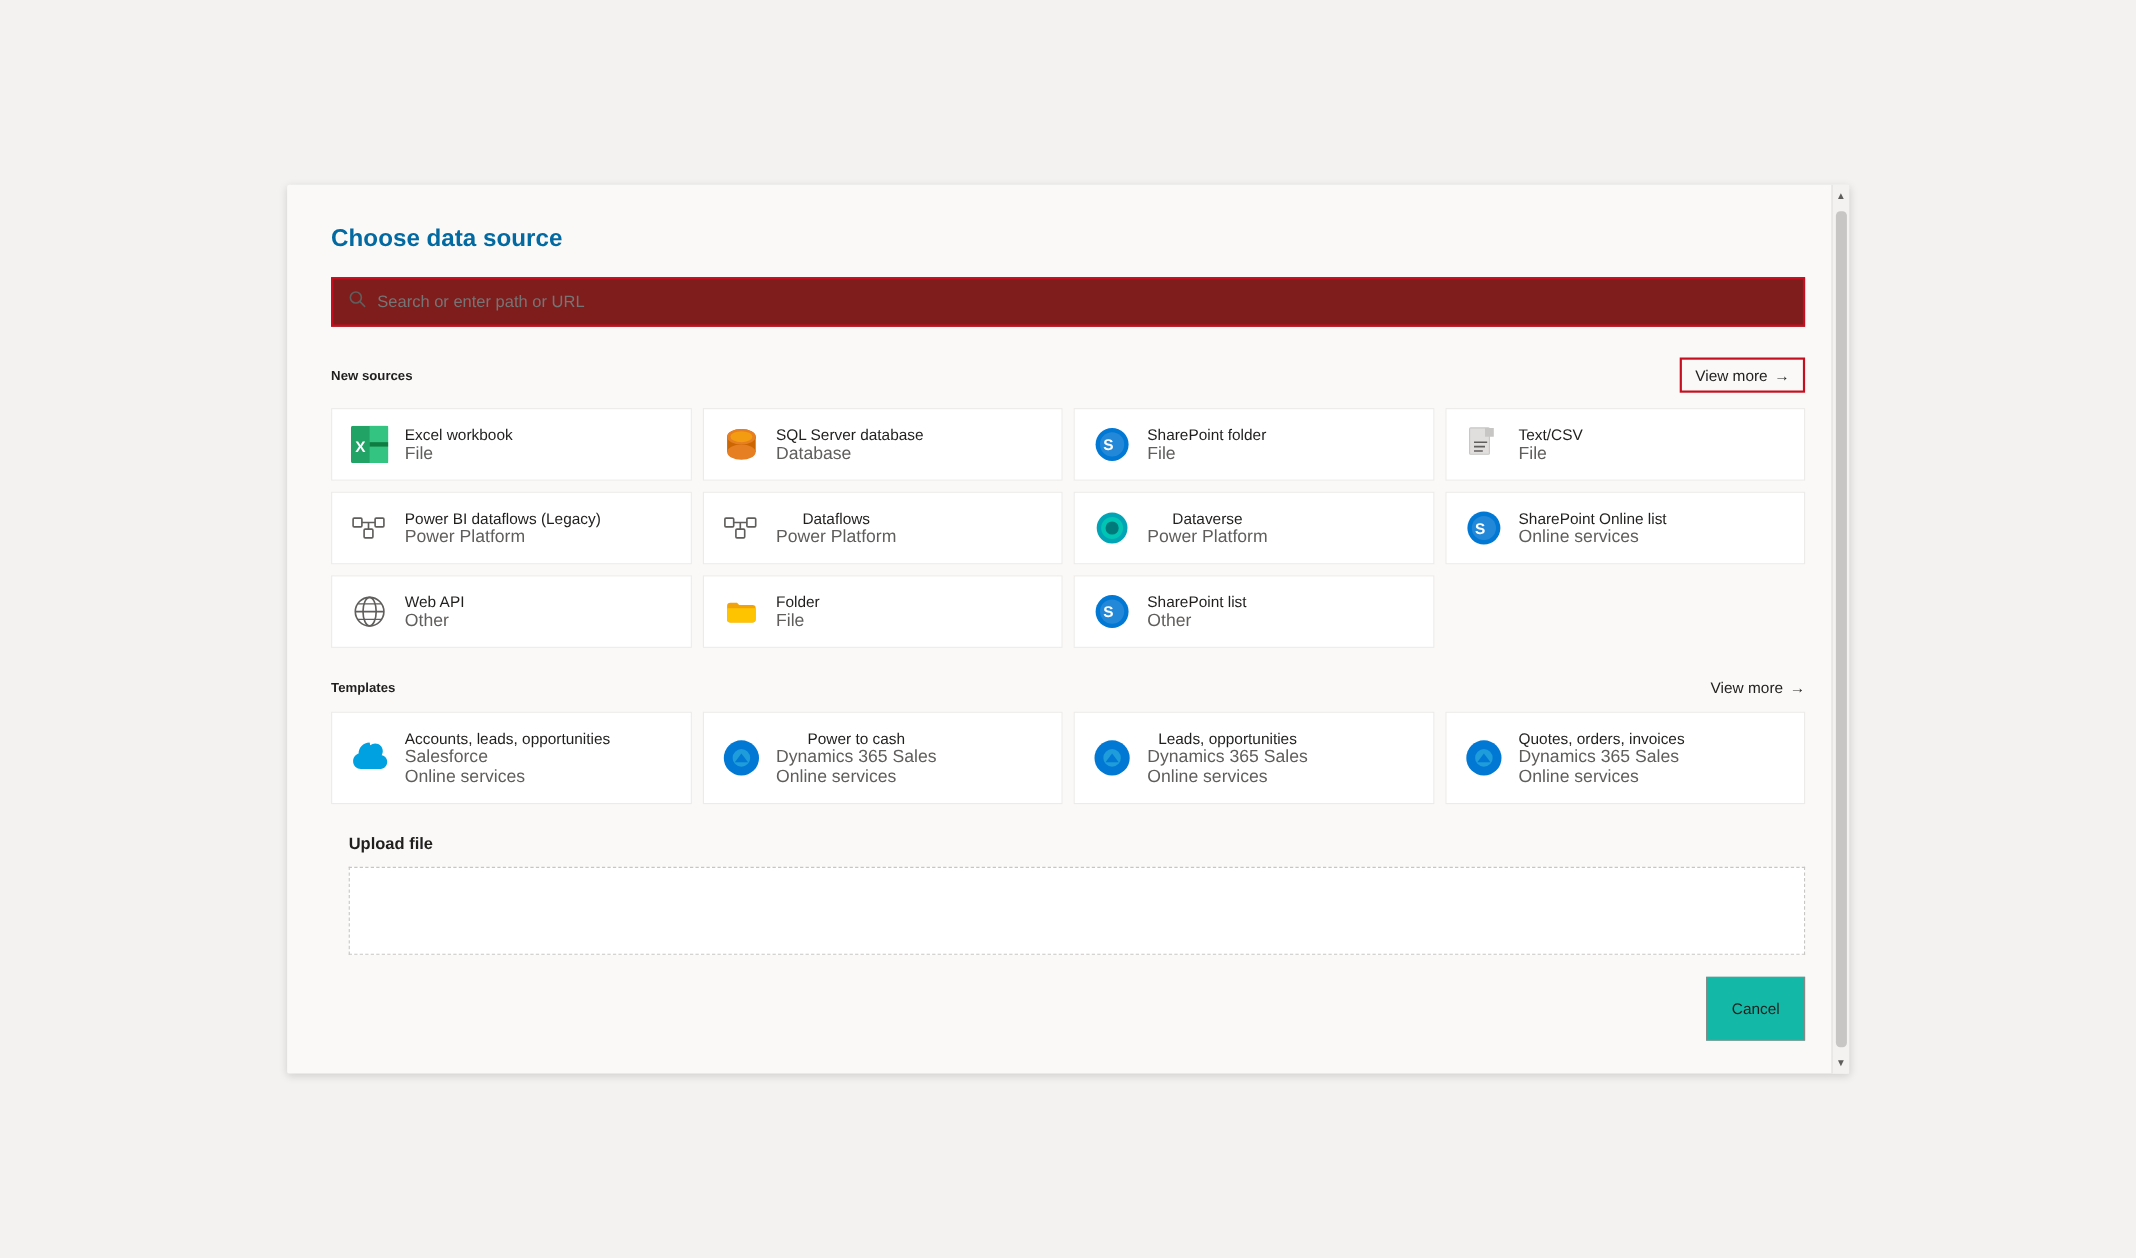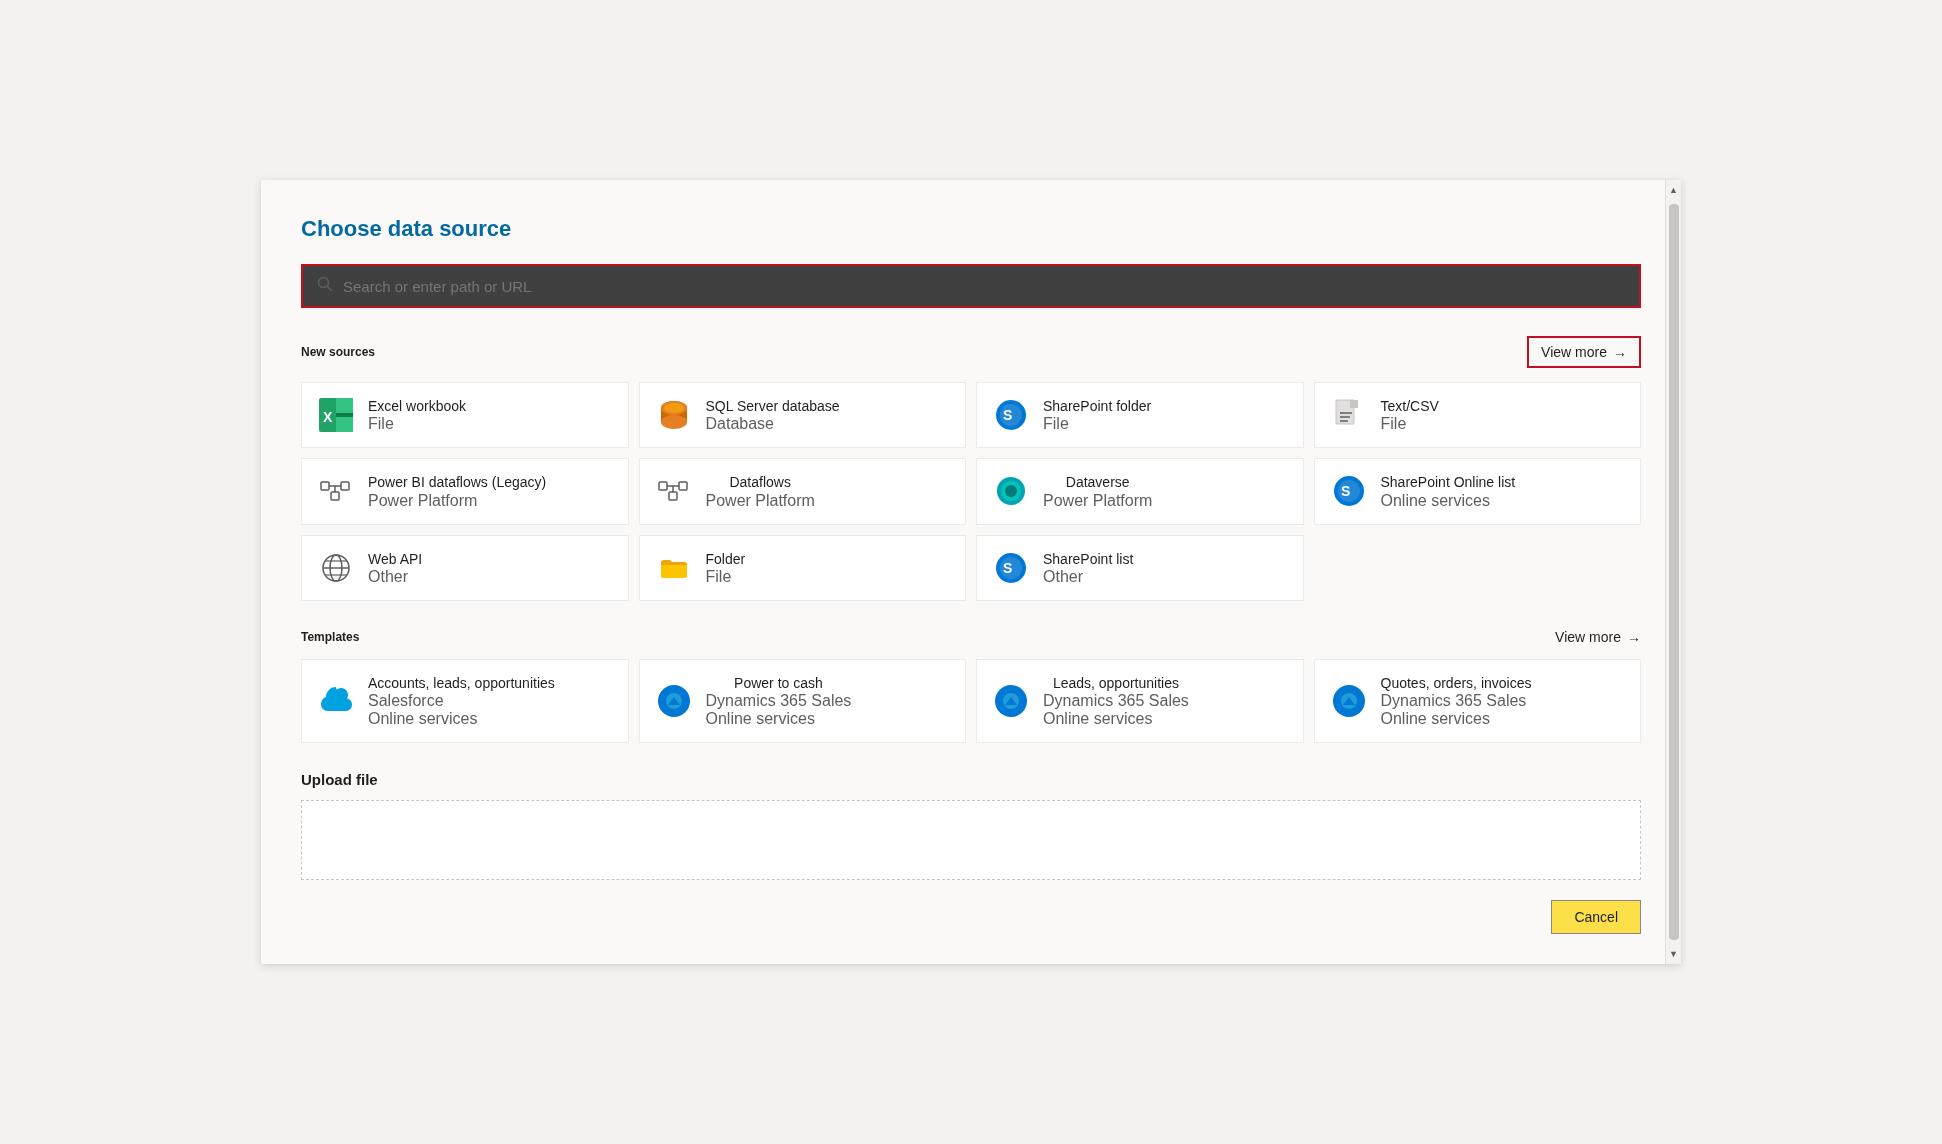--- a/index.html
+++ b/index.html
@@ -24,21 +24,21 @@
     .page-title {
       font-size: 22px;
       font-weight: 600;
       color: #0369a1;
       margin-bottom: 22px;
     }
     .search-box-wrapper {
       border: 2px solid #c50f1f;
       display: flex;
       align-items: center;
-      background: #404040;
+      background: #7f1d1d;
       padding: 10px 14px;
       margin-bottom: 28px;
       gap: 10px;
     }
     .search-icon {
       color: #605e5c;
       font-size: 16px;
       flex-shrink: 0;
     }
     .search-input {
@@ -116,20 +116,21 @@
       color: #201f1e;
       line-height: 1.3;
       text-align: center;
     }
     .card-text .card-sub {
       font-size: 16px;
       color: #605e5c;
     }
     .upload-section {
       margin-top: 4px;
+      margin-left: 16px;
     }
     .upload-title {
       font-size: 15px;
       font-weight: 600;
       color: #201f1e;
       margin-bottom: 12px;
     }
     .upload-dropzone {
       border: 1.5px dashed #c8c6c4;
       background: #fff;
@@ -165,22 +166,22 @@
       border-radius: 4px;
       margin: 4px 0;
     }
     .bottom-bar {
       display: flex;
       justify-content: flex-end;
       margin-top: 20px;
     }
     .cancel-btn {
       border: 1px solid #8a8886;
-      background: #fde047;
-      padding: 8px 22px;
+      background: #14b8a6;
+      padding: 20px 22px;
       font-size: 14px;
       font-weight: 500;
       color: #201f1e;
       cursor: pointer;
       font-family: inherit;
     }
   </style>
 </head>
 <body>
 

